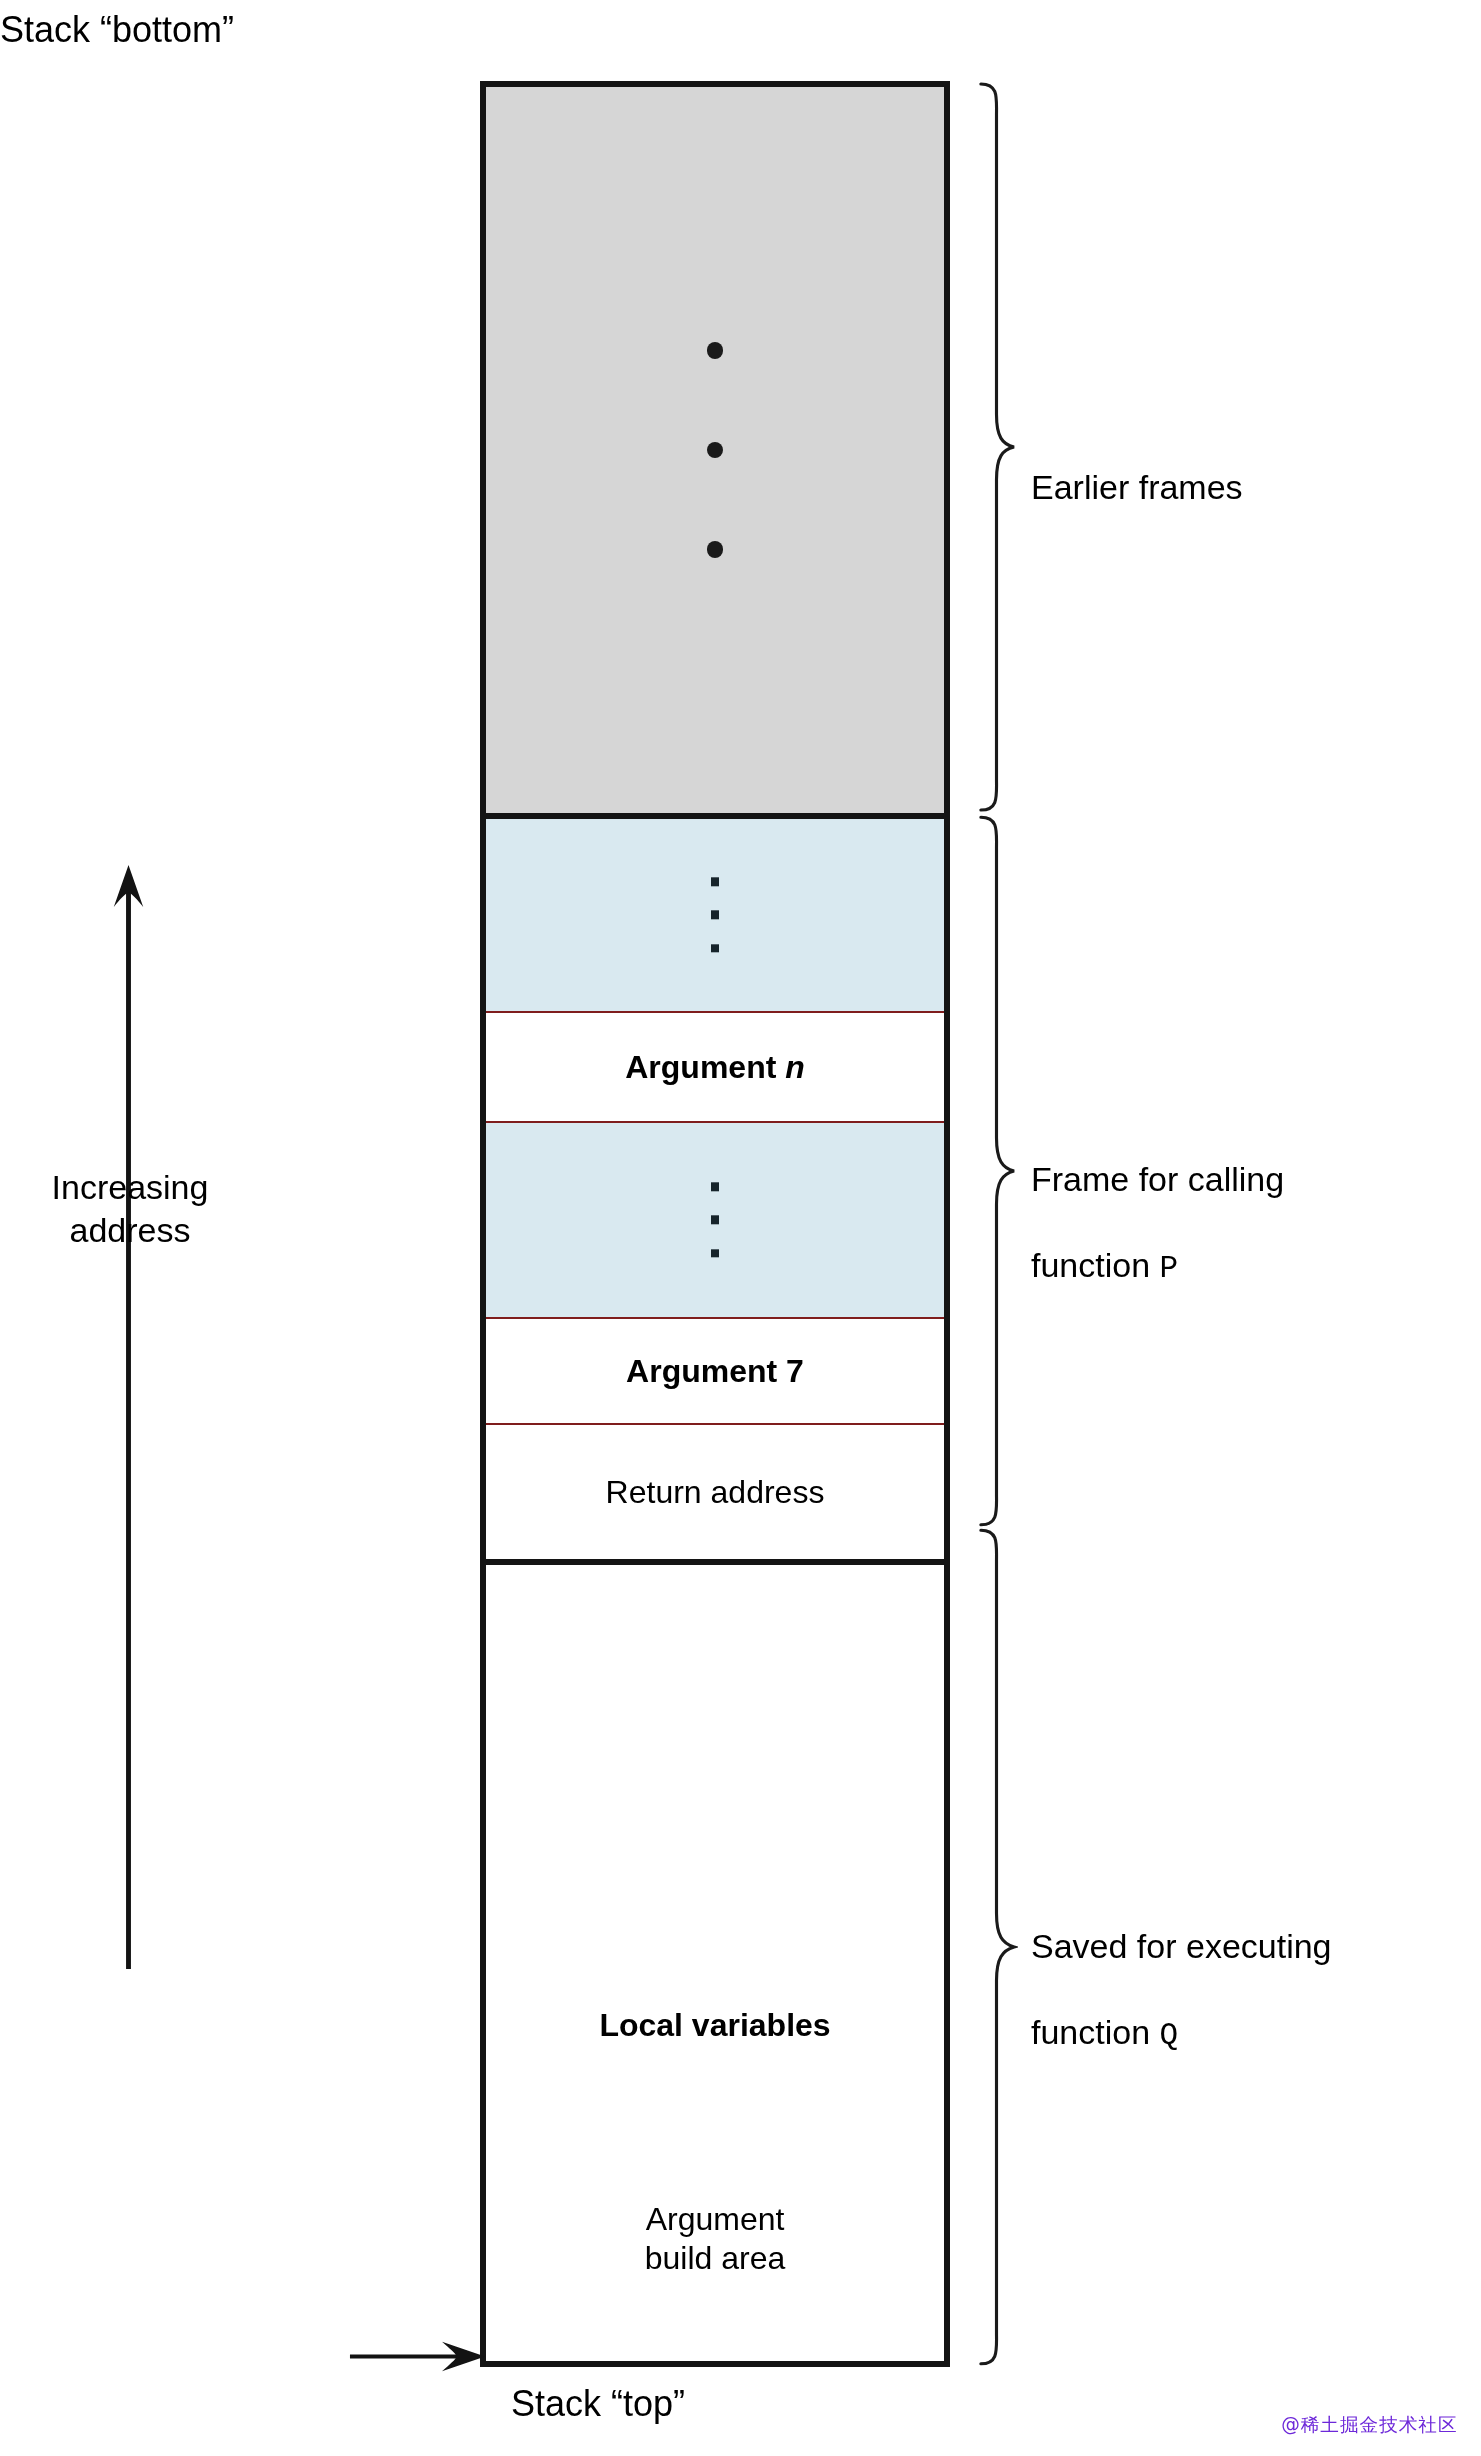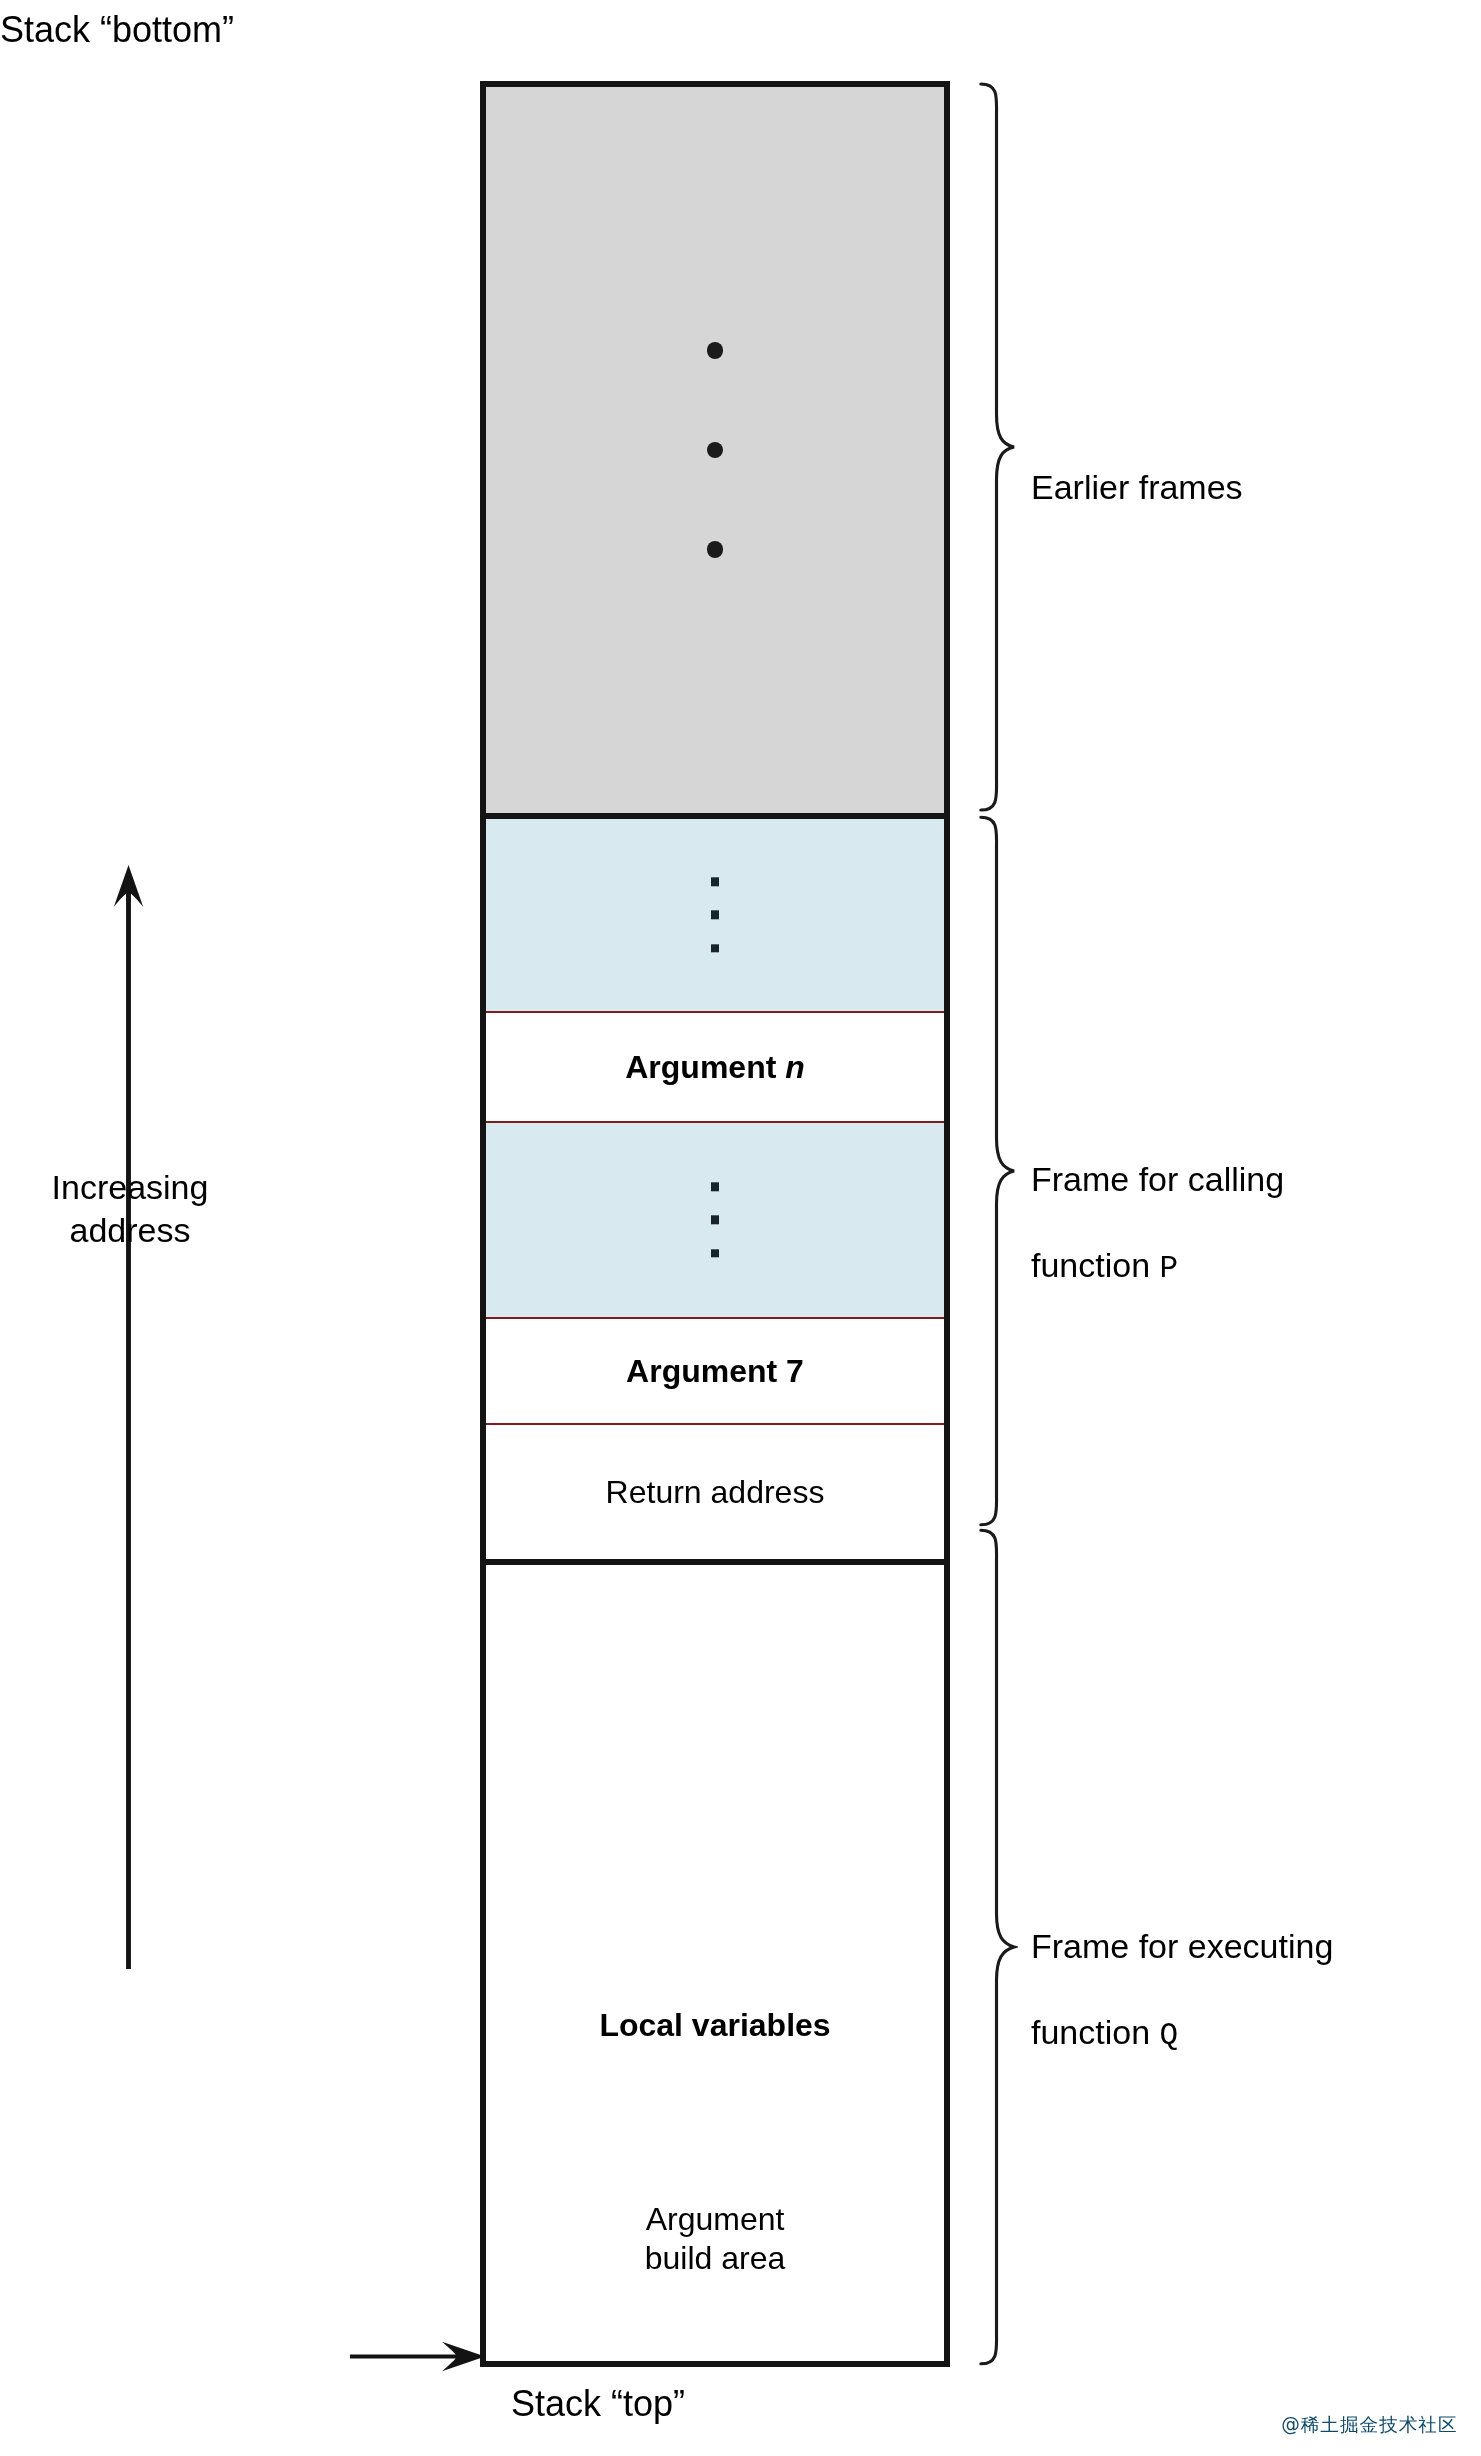--- a/index.html
+++ b/index.html
@@ -86,21 +86,21 @@
     font-size:34px;letter-spacing:0.5px;
   }
   #sp-arrow{left:348px;top:2333px;}
 
   .mono-inline{font-family:"Liberation Mono", monospace;font-size:31px;}
   .ital{font-style:italic;}
 
   
   #watermark{
     right:24.5px;bottom:17.6px;
-    font-size:18.6px;color:#0c4a6e;letter-spacing:1px;
+    font-size:18.6px;color:#6d28d9;letter-spacing:1px;
     font-family:"DejaVu Sans", sans-serif;
   }
 </style>
 </head>
 <body>
 
 <div class="abs" id="title-top">Stack “bottom”</div>
 
 <div class="abs" id="stack-box">
 
@@ -172,21 +172,21 @@
   <div><span>function </span><span class="mono-inline">P</span></div>
 </div>
 
 <div class="brace abs" style="left:975px;top:1527px;">
   <svg width="43" height="840" viewBox="0 0 44 857" fill="none">
     <path d="M6 2 C24 2 22 16 22 34 L22 394 C22 417 28 425 40 428.5
              C28 432 22 440 22 463 L22 823 C22 841 24 855 6 855" stroke="#1a1a1a" stroke-width="3.2" fill="none" stroke-linecap="round"></path>
   </svg>
 </div>
 <div class="rlabel abs" style="left:1031px;top:1882px;">
-  <div><span>Frame for executing</span></div>
+  <div><span>Saved for executing</span></div>
   <div><span>function </span><span class="mono-inline">Q</span></div>
 </div>
 
 <div class="abs" id="inc-arrow">
   <svg width="71" height="1108" viewBox="0 0 72 1130" fill="none">
     <line x1="36" y1="1128" x2="36" y2="26" stroke="#131313" stroke-width="5"></line>
     <path d="M36 2 L51 45 C45 37 39 31 36 30 C33 31 27 37 21 45 Z" fill="#131313"></path>
   </svg>
 </div>
 <div class="abs" id="inc-label">

